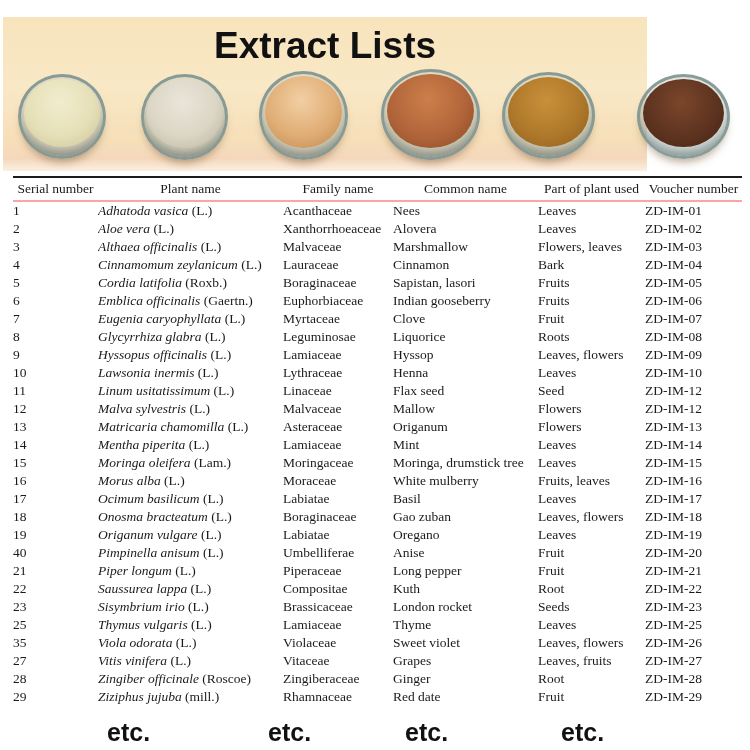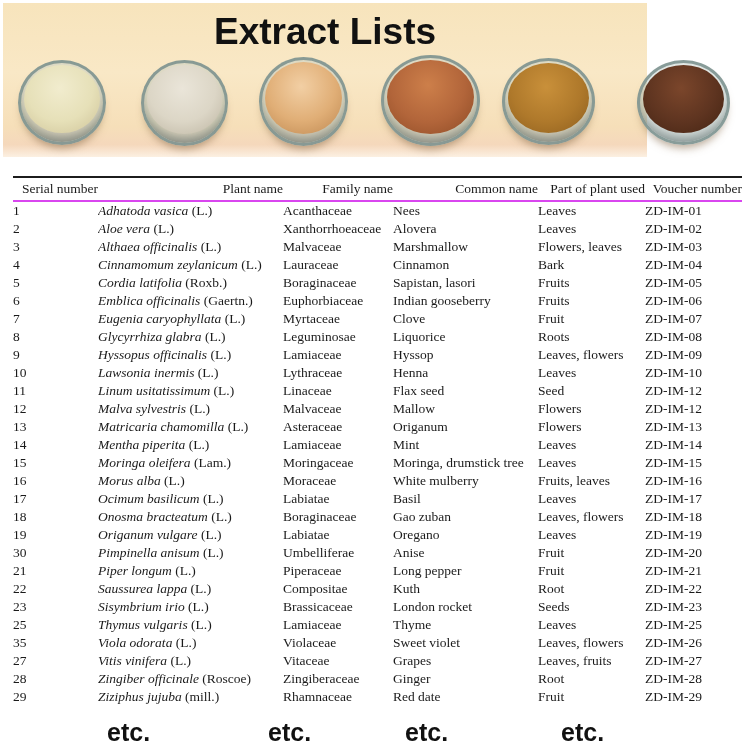--- a/index.html
+++ b/index.html
@@ -2,21 +2,21 @@
 <html><head>
 <meta charset="utf-8">
 <style>
   html,body{margin:0;padding:0;}
   body{
     width:750px;height:750px;position:relative;background:#ffffff;
     font-family:"Liberation Serif", serif;color:#1a1a1a;overflow:hidden;
   }
   
   .banner{
-    position:absolute;left:3px;top:3px;width:644px;height:154px;
+    position:absolute;left:3px;top:17px;width:644px;height:154px;
     background:linear-gradient(180deg,#f7e4bc 0%,#f9e8c6 45%,#f6dfb9 80%,#f5d8bc 92%,#fcf0e2 100%);
   }
   .banner-title{
     position:absolute;top:8px;left:0;width:100%;text-align:center;
     font-family:"Liberation Sans", sans-serif;font-weight:bold;font-size:37px;
     letter-spacing:0px;
   }
   .bowl{position:absolute;border-radius:50%;}
   .bowl .glass{
     position:absolute;inset:0;border-radius:50%;
@@ -33,22 +33,22 @@
   .bowl:nth-child(4){left:378px;top:52px;width:99px;height:91px;}
   .bowl:nth-child(5){left:499px;top:55px;width:93px;height:87px;}
   .bowl:nth-child(6){left:634px;top:57px;width:93px;height:85px;}
 
   
   .table-wrap{position:absolute;left:13px;top:176px;width:729px;}
   table{width:100%;border-collapse:collapse;font-size:13.5px;table-layout:fixed;}
   col.c1{width:85px;}  col.c2{width:185px;} col.c3{width:110px;}
   col.c4{width:145px;} col.c5{width:107px;} col.c6{width:97px;}
   thead th{
-    text-align:right;font-weight:normal;font-size:13.5px;
-    border-top:2px solid #1c1c1c;border-bottom:2px solid #d946ef;
+    text-align:center;font-weight:normal;font-size:13.5px;
+    border-top:2px solid #1c1c1c;border-bottom:2px solid #fca5a5;
     padding:3px 0 3px 0;height:16px;
   }
   tbody td{height:18px;padding:0;vertical-align:middle;white-space:nowrap;overflow:hidden;}
   tbody td i{}
 
   
   .etc-row{position:absolute;top:718px;left:0;width:750px;height:32px;padding-left:36px;}
   .etc-row span{
     position:absolute;font-family:"Liberation Sans", sans-serif;
     font-weight:bold;font-size:25px;color:#111;
@@ -258,21 +258,21 @@
         </tr>
         <tr>
           <td>19</td>
           <td><i>Origanum vulgare</i> (L.)</td>
           <td>Labiatae</td>
           <td>Oregano</td>
           <td>Leaves</td>
           <td>ZD-IM-19</td>
         </tr>
         <tr>
-          <td>30</td>
+          <td>40</td>
           <td><i>Pimpinella anisum</i> (L.)</td>
           <td>Umbelliferae</td>
           <td>Anise</td>
           <td>Fruit</td>
           <td>ZD-IM-20</td>
         </tr>
         <tr>
           <td>21</td>
           <td><i>Piper longum</i> (L.)</td>
           <td>Piperaceae</td>

